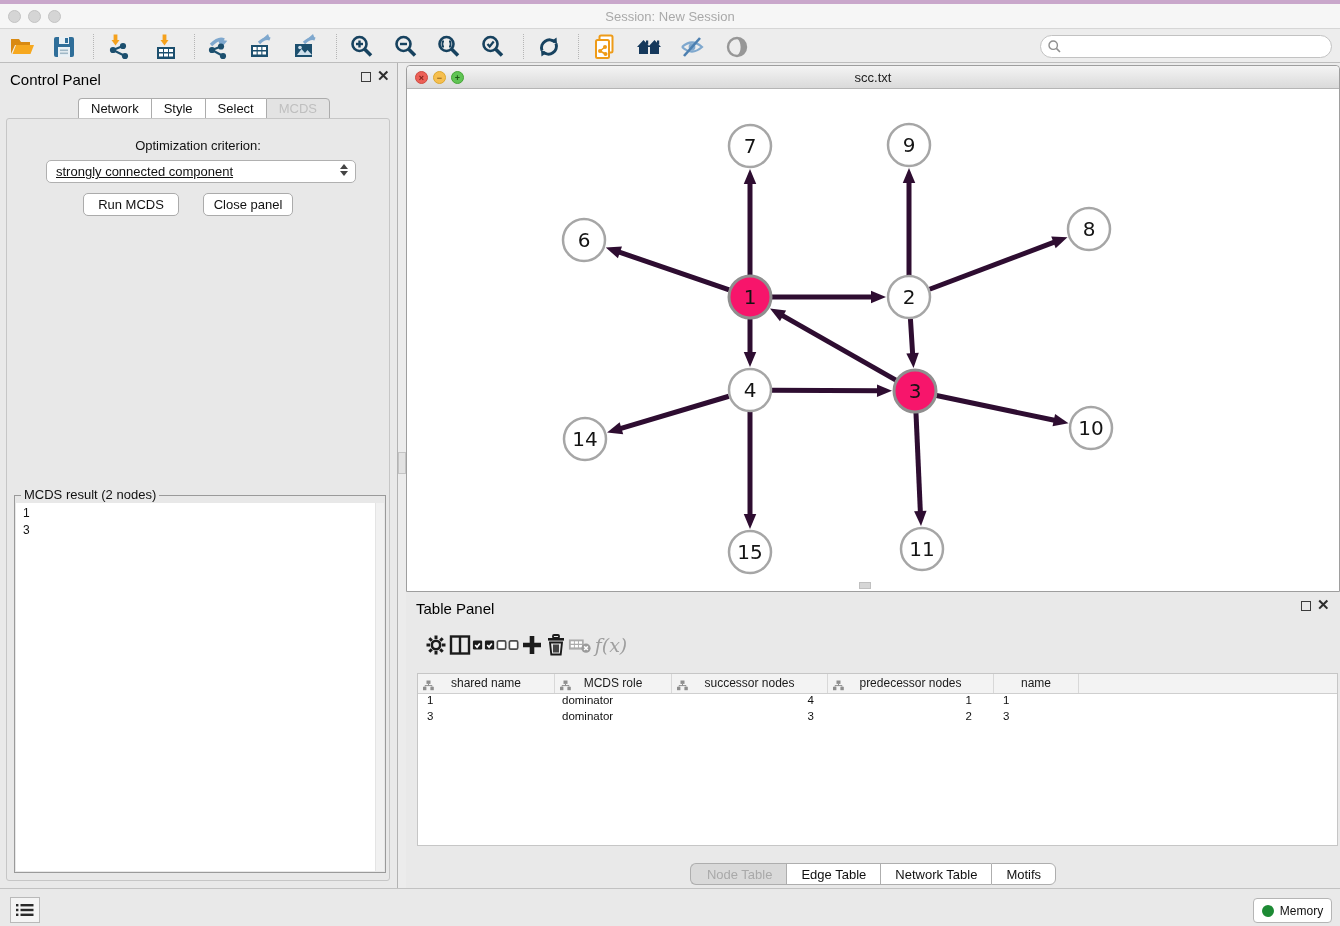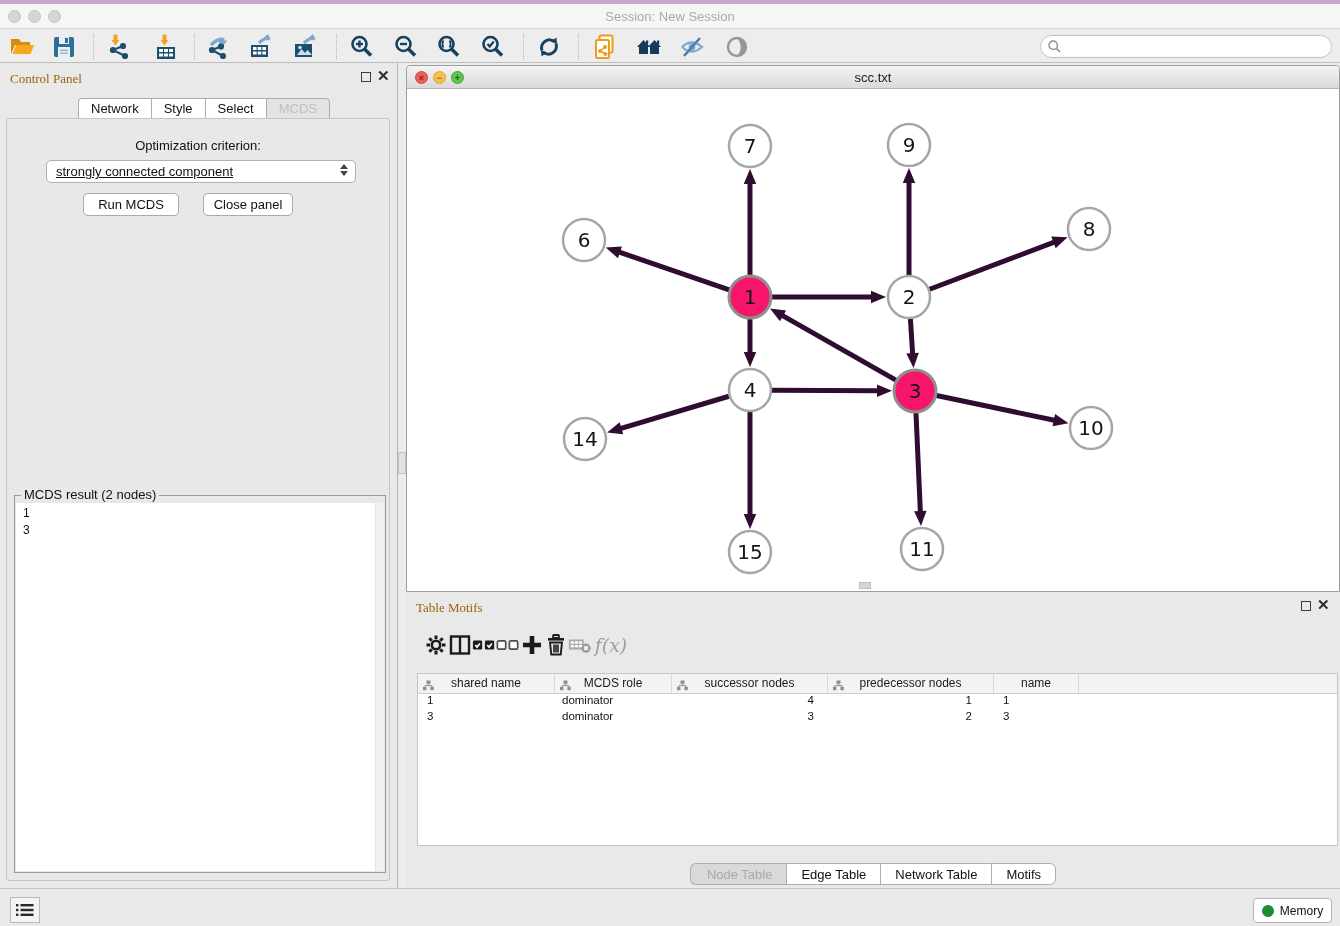--- a/index.html
+++ b/index.html
@@ -16,21 +16,21 @@
 
   .toolbar { position:absolute; left:0; top:30px; width:1340px; height:33px; background:#ededed; border-bottom:1px solid #bdbdbd; }
   .tb-icon { position:absolute; top:3px; width:28px; height:28px; }
   .tb-sep { position:absolute; top:4px; height:25px; border-left:1px dotted #b5b5b5; }
   .searchbox { position:absolute; left:1040px; top:5px; width:292px; height:23px; background:#fff; border:1px solid #c2c2c2; border-radius:12px; display:flex; align-items:center; padding-left:6px; }
   .searchbox input { border:none; outline:none; flex:1; font-size:12px; background:transparent; height:18px; }
 
   
   .control-panel { position:absolute; left:0; top:63px; width:398px; height:825px; background:#e9e9e9; border-right:1px solid #b3b3b3; }
   .panel-header { position:absolute; left:0; top:0; width:100%; height:28px; }
-  .panel-title { position:absolute; left:10px; top:8px; font-size:13px; color:#a16207;font-family:Liberation Serif, serif; }
+  .panel-title { position:absolute; left:10px; top:8px; font-size:15px; color:#000000; }
   .float-btn { position:absolute; top:9px; width:10px; height:10px; border:1.5px solid #3c3c3c; background:transparent; }
   .close-btn { position:absolute; top:4px; font-size:15px; font-weight:bold; color:#2d2d2d; line-height:18px; }
 
   .cp-tabs { position:absolute; left:78px; top:35px; display:flex; height:21px; }
   .cp-tab { font-size:13px; color:#111; background:#fff; border:1px solid #acacac; padding:2px 12px 0 12px; border-right:none; }
   .cp-tab:first-child { border-radius:4px 0 0 0; }
   .cp-tab.selected { background:#e3e3e3; color:#bfbfbf; border-right:1px solid #acacac; border-radius:0 4px 0 0; }
 
   .cp-content { position:absolute; left:6px; top:55px; width:384px; height:763px; border:1px solid #c6c6c6; border-radius:3px; background:#e8e8e8; }
   .opt-label { position:absolute; top:19px; left:0; right:0; text-align:center; font-size:13px; color:#111; }
@@ -378,21 +378,21 @@
         <ellipse cx="343" cy="463" rx="21" ry="21" fill="#ffffff" stroke="#a6a6a6" stroke-width="2.5"></ellipse>
         <text x="343" y="470" text-anchor="middle" font-size="20" font-family="DejaVu Sans, sans-serif" fill="#141414">15</text>
         <ellipse cx="515" cy="460" rx="21" ry="21" fill="#ffffff" stroke="#a6a6a6" stroke-width="2.5"></ellipse>
         <text x="515" y="467" text-anchor="middle" font-size="20" font-family="DejaVu Sans, sans-serif" fill="#141414">11</text>
       </svg>
     <div class="nw-bottom-grip"></div>
   </div>
 
   <div class="table-panel">
     <div class="panel-header">
-      <span class="panel-title">Table Motifs</span>
+      <span class="panel-title">Table Panel</span>
       <span class="float-btn" style="left:895px"></span>
       <span class="close-btn" style="left:911px">✕</span>
     </div>
     <div class="tp-toolbar">
       <span class="tp-icon">
         <svg width="22" height="22" viewBox="0 0 22 22">
             <g stroke="#1b1b1b">
               <circle cx="11" cy="11" r="4.2" fill="none" stroke-width="2.6"></circle>
               <g stroke-width="3">
                 <line x1="11" y1="1.5" x2="11" y2="5"></line>

